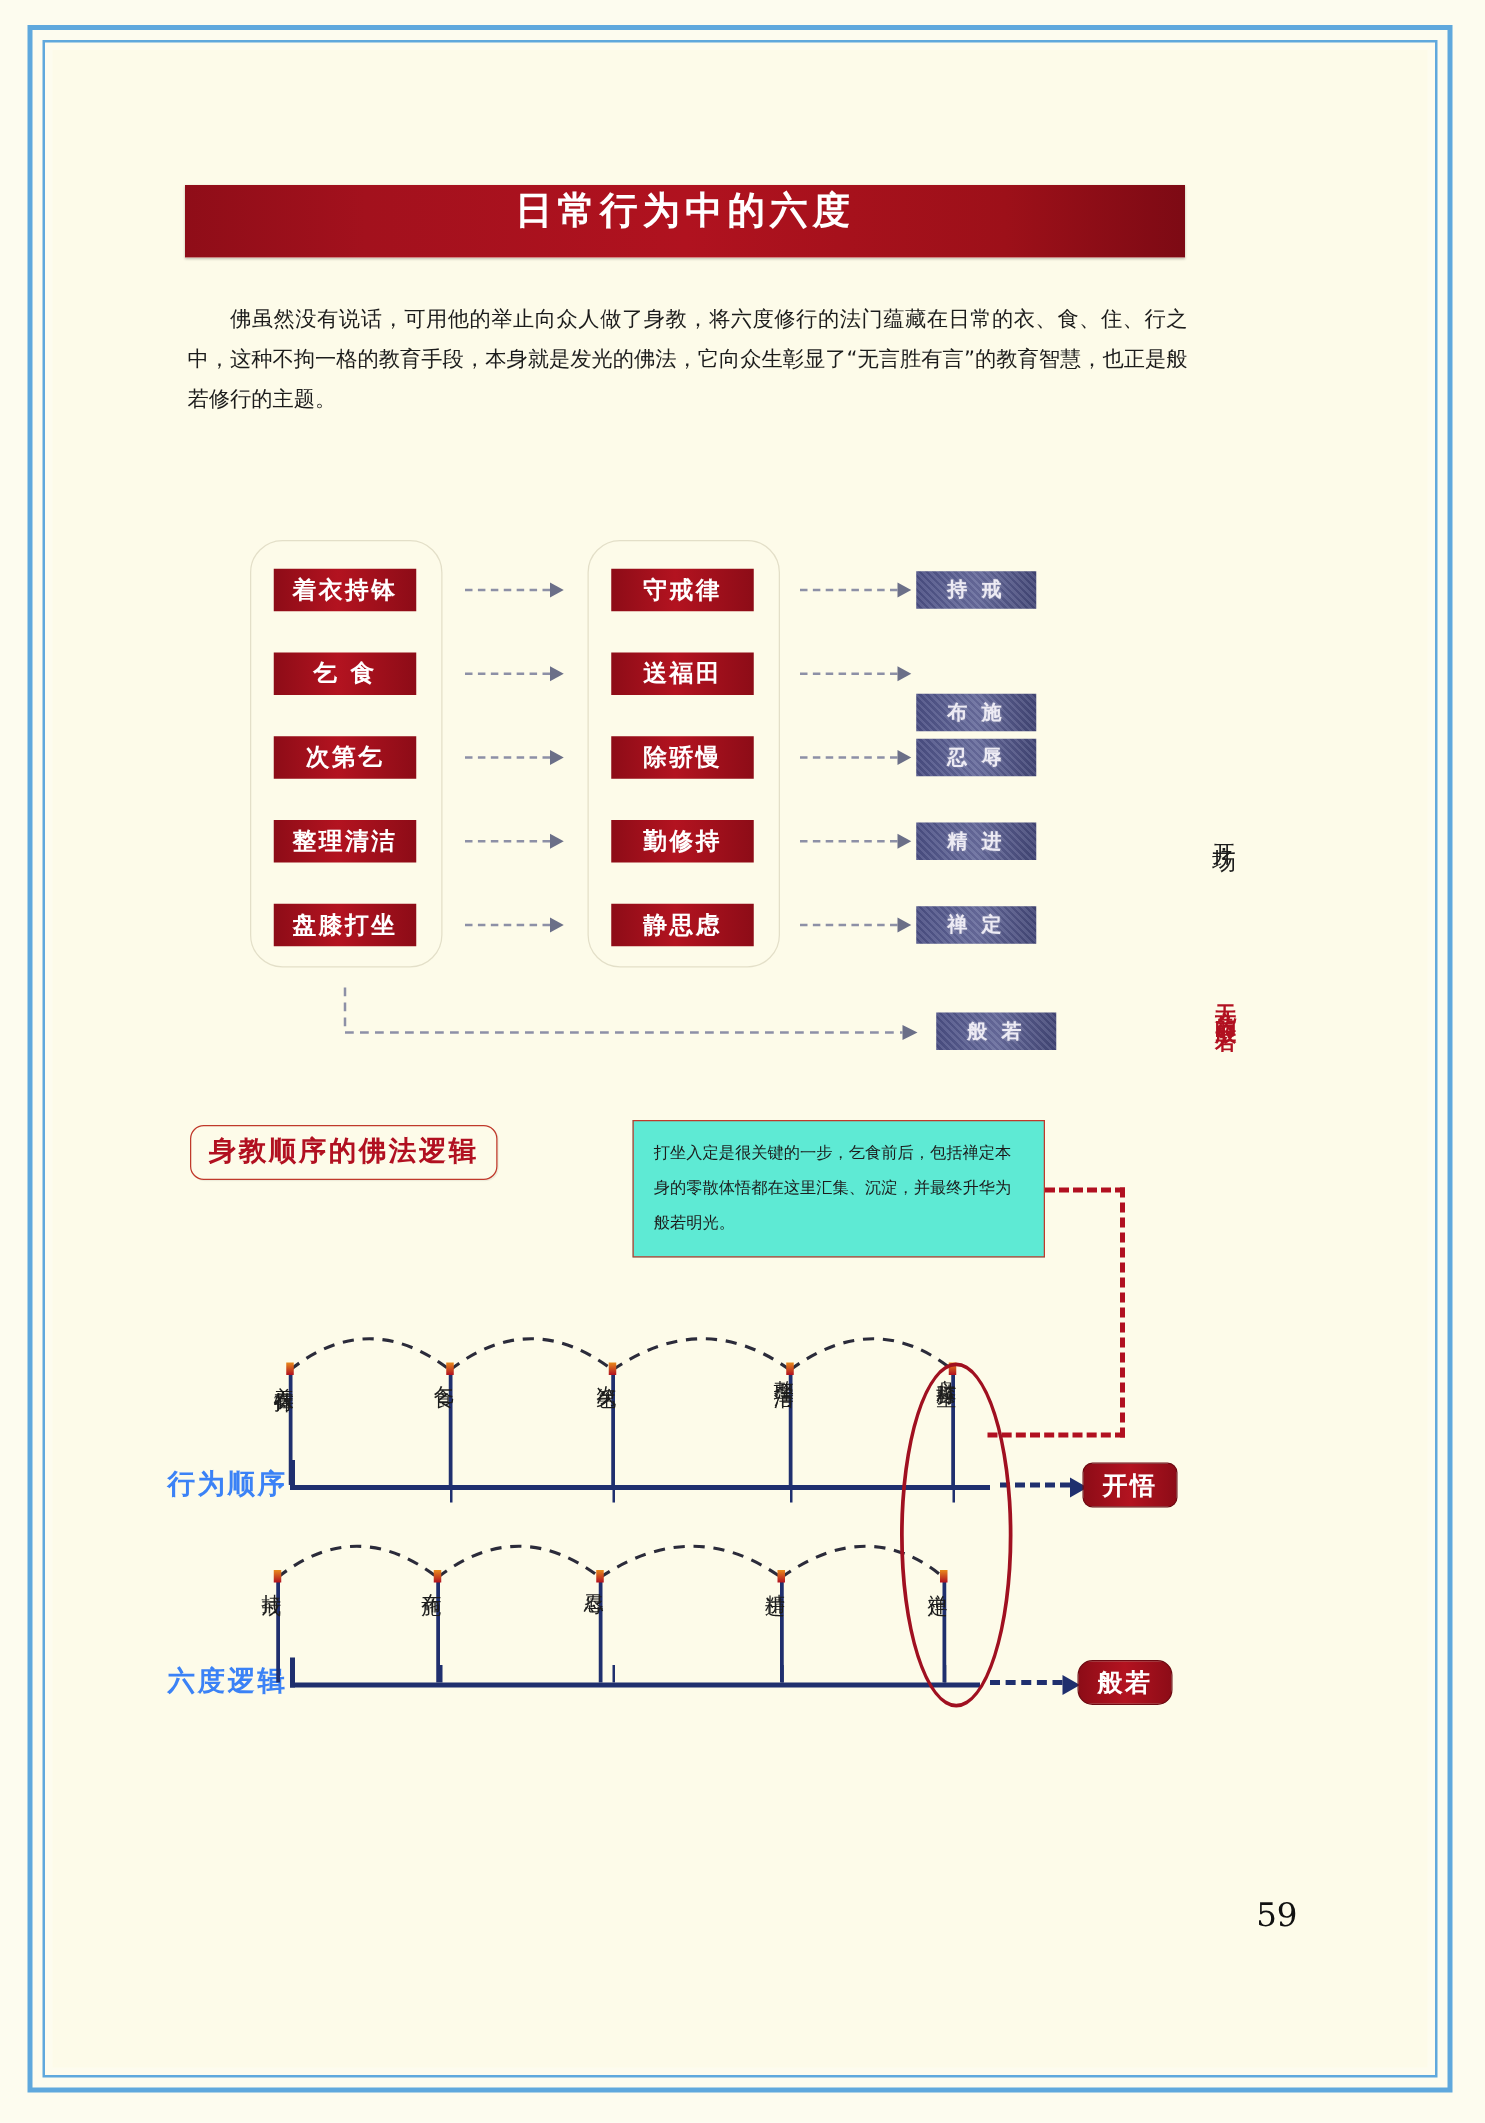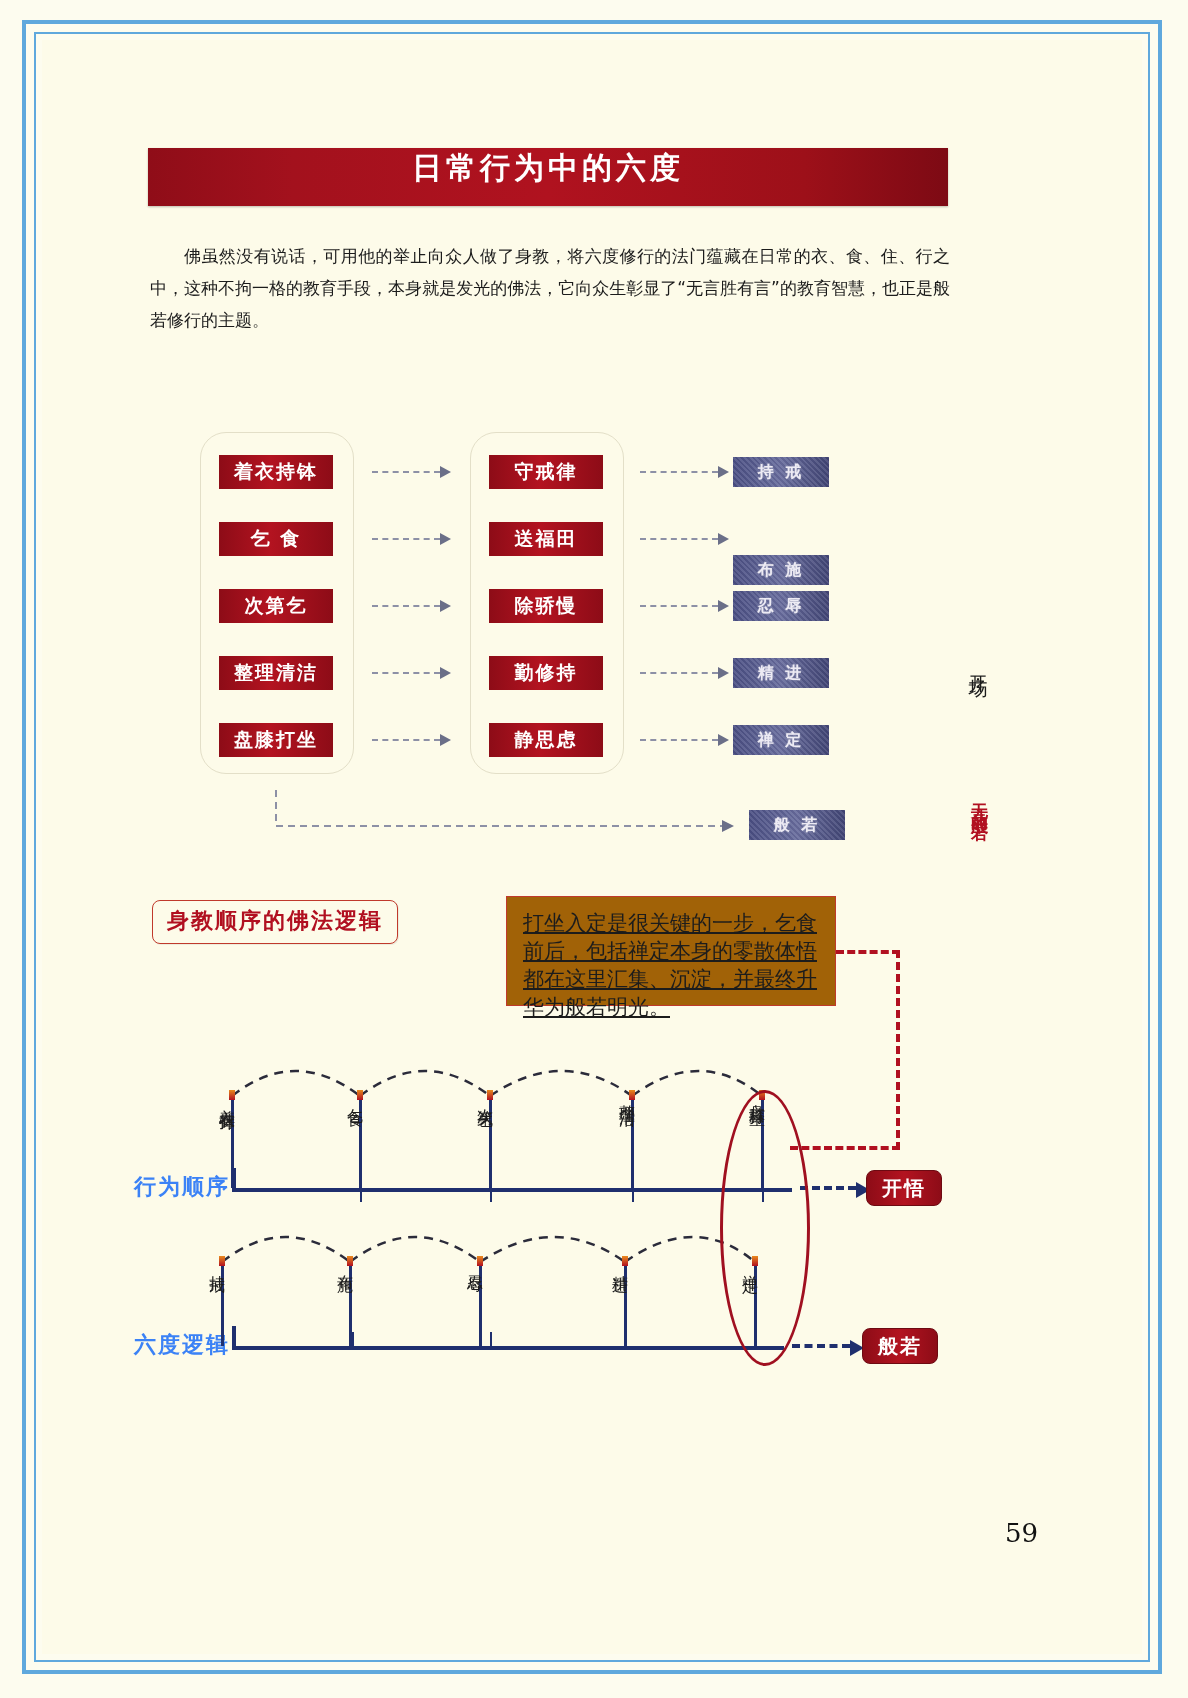--- a/index.html
+++ b/index.html
@@ -51,21 +51,21 @@
   .sec-head{
     position:absolute;
     border:1.5px solid #c0392b;border-radius:8px;
     background:#fdfbe9;
     padding:5px 14px 7px 14px;
     color:#b11020;font-size:22px;font-weight:bold;letter-spacing:2px;
     font-family:"DejaVu Serif","Liberation Serif",serif;
     box-shadow:1px 1px 0 rgba(0,0,0,.06);
   }
   #sec1{left:152px;top:366px;}
-  #sec2{left:152px;top:900px;}
+  #sec2{left:152px;top:900px;border-radius:11px;}
 
   
   .round-box{
     position:absolute;border:1.5px solid #e3dfc8;border-radius:26px;
   }
   #rb1{left:200px;top:432px;width:152px;height:340px;}
   #rb2{left:470px;top:432px;width:152px;height:340px;}
 
   .redchip{
     position:absolute;width:114px;height:34px;
@@ -112,25 +112,24 @@
   .vnote-red{
     position:absolute;left:958px;top:790px;width:34px;
     writing-mode:vertical-rl;text-orientation:upright;
     font-size:17px;color:#b11020;letter-spacing:5px;font-weight:bold;
     font-family:"DejaVu Serif","Liberation Serif",serif;
   }
 
   
   .notebox{
     position:absolute;left:506px;top:896px;width:330px;height:110px;
-    border:1.5px solid #c0392b;background:#a16207;
+    border:1.5px solid #c0392b;background:#5eead4;
     padding:12px 16px;box-sizing:border-box;
-    font-size:21px;line-height:28px;color:#1c1c1c;
+    font-size:13px;line-height:28px;color:#1c1c1c;
     font-family:"DejaVu Sans","Liberation Sans",sans-serif;
-    text-decoration:underline;
   }
 
   
   .tl-label{
     position:absolute;font-size:22px;font-weight:bold;color:#3b82f6;
     letter-spacing:2px;font-family:"DejaVu Serif","Liberation Serif",serif;
   }
   .axis{
     position:absolute;height:4px;background:#1f2f6e;
   }
@@ -326,21 +325,21 @@
   <div class="tl-label" style="left:134px;top:1330px;">六度逻辑</div>
   <div class="axis" style="left:232px;top:1346px;width:552px;"></div>
   <div class="axis-cap" style="left:232px;top:1326px;height:24px;"></div>
   <div class="tick" style="left:352px;top:1332px;height:14px;"></div>
   <div class="tick" style="left:490px;top:1332px;height:14px;"></div>
   <div class="tick" style="left:625px;top:1332px;height:14px;"></div>
   <div class="tick" style="left:755px;top:1332px;height:14px;"></div>
   <div class="blackdash" style="left:792px;top:1344px;width:58px;">
       <span class="ah"></span>
     </div>
-  <div class="redpill" style="left:862px;top:1328px;">般若</div>
+  <div class="redpill" style="left:862px;top:1328px;border-radius:12px;">般若</div>
 
   <div class="vstem" style="left:221px;top:1262px;height:84px;"></div>
   <div class="vstem-tip" style="left:219px;top:1256px;"></div>
   <div class="vtext" style="left:208px;top:1262px;height:60px;">持戒</div>
 
   <div class="vstem" style="left:349px;top:1262px;height:84px;"></div>
   <div class="vstem-tip" style="left:347px;top:1256px;"></div>
   <div class="vtext" style="left:336px;top:1262px;height:60px;">布施</div>
 
   <div class="vstem" style="left:479px;top:1262px;height:84px;"></div>

